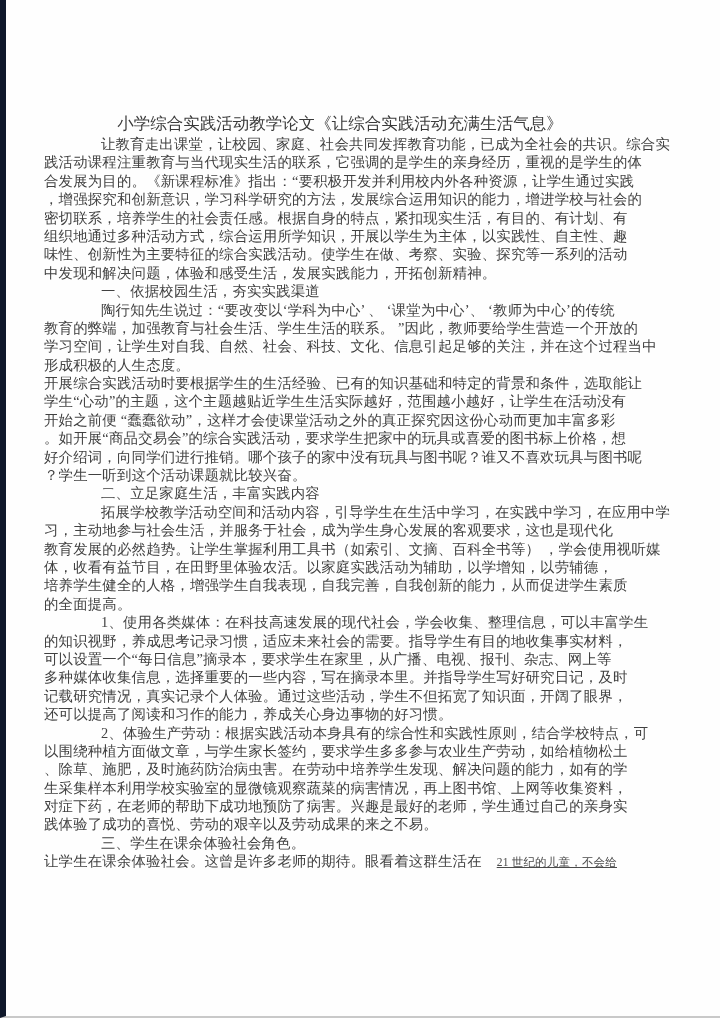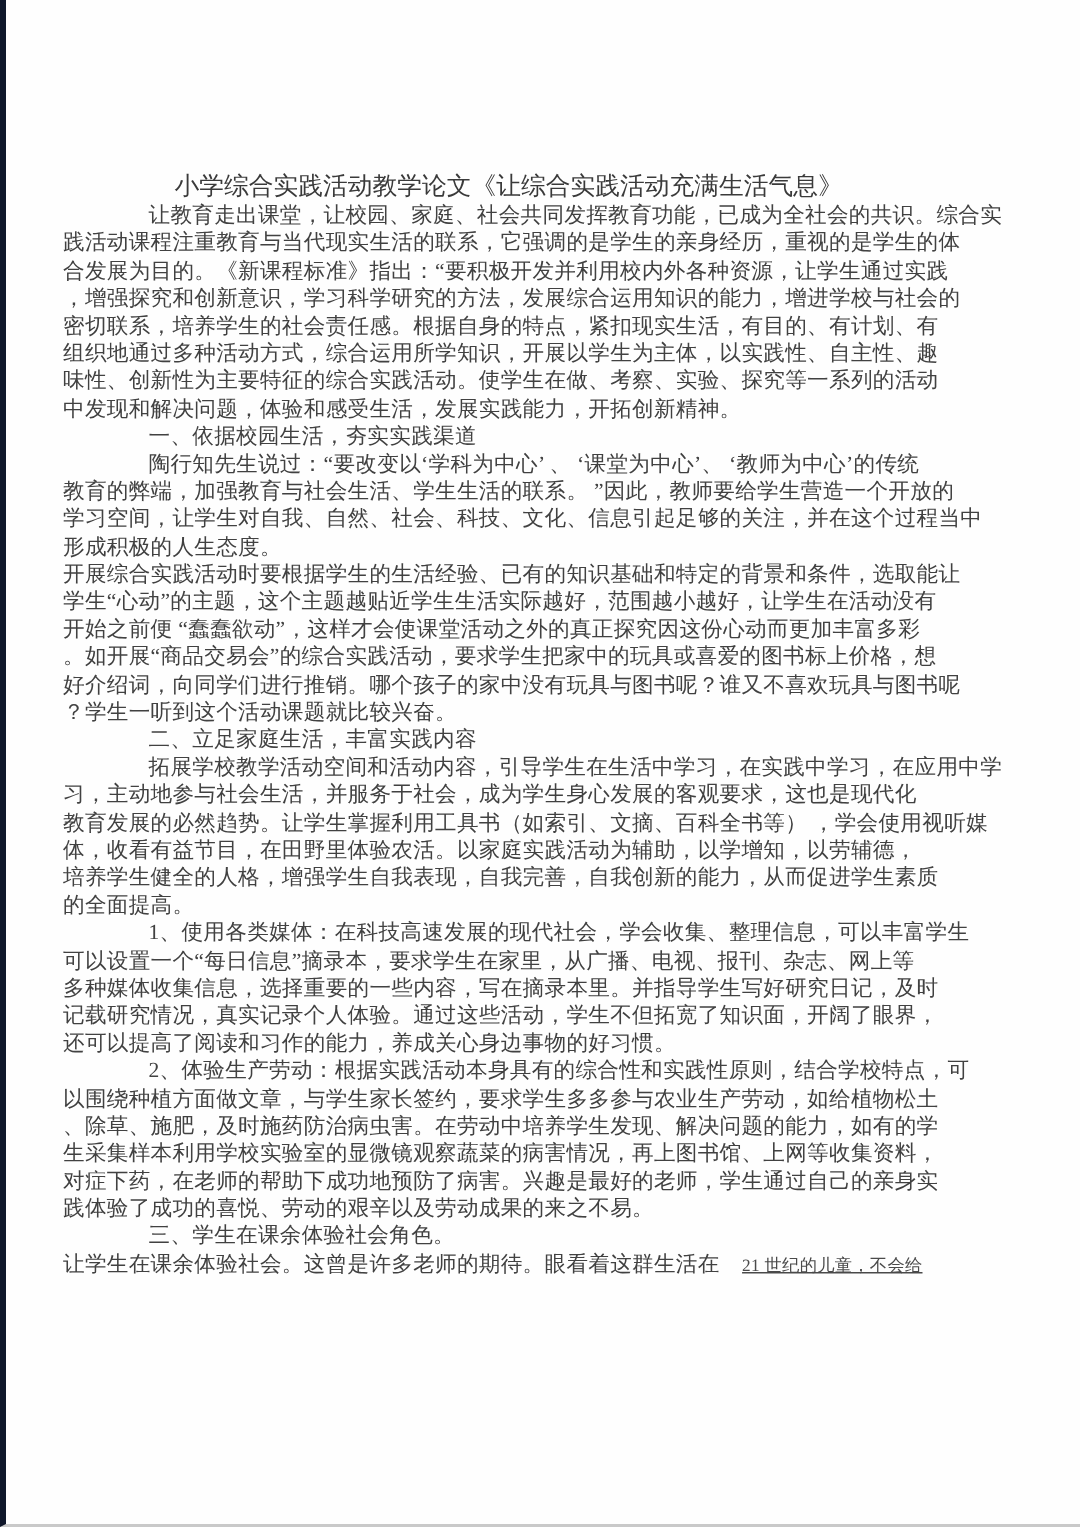--- a/index.html
+++ b/index.html
@@ -6,21 +6,21 @@
     margin: 0;
     padding: 0;
     background: #ffffff;
   }
   .page {
     position: relative;
     width: 720px;
     height: 1018px;
     box-sizing: border-box;
     background: #fefefe;
-    border-left: 4px solid #0f172a;
+    border-left: 6px solid #0f172a;
     border-bottom: 2px solid #c9c9c9;
     padding: 0 30px 0 38px;
     overflow: hidden;
     font-family: "Liberation Serif", "DejaVu Serif", serif;
     color: #3f3f3f;
   }
   .doc-title {
     margin: 112px 54px 0 0;
     text-align: center;
     font-size: 16.5px;
@@ -87,20 +87,21 @@
       <div class="block">
         <div class="line indent"><span>拓展学校教学活动空间和活动内容，引导学生在生活中学习，在实践中学习，在应用中学</span></div>
         <div class="line"><span>习，主动地参与社会生活，并服务于社会，成为学生身心发展的客观要求，这也是现代化</span></div>
         <div class="line"><span>教育发展的必然趋势。让学生掌握利用工具书（如索引、文摘、百科全书等） ，学会使用视听媒</span></div>
         <div class="line"><span>体，收看有益节目，在田野里体验农活。以家庭实践活动为辅助，以学增知，以劳辅德，</span></div>
         <div class="line"><span>培养学生健全的人格，增强学生自我表现，自我完善，自我创新的能力，从而促进学生素质</span></div>
         <div class="line"><span>的全面提高。</span></div>
       </div>
       <div class="block">
         <div class="line indent"><span>1、使用各类媒体：在科技高速发展的现代社会，学会收集、整理信息，可以丰富学生</span></div>
+        <div class="line"><span>的知识视野，养成思考记录习惯，适应未来社会的需要。指导学生有目的地收集事实材料，</span></div>
         <div class="line"><span>可以设置一个“每日信息”摘录本，要求学生在家里，从广播、电视、报刊、杂志、网上等</span></div>
         <div class="line"><span>多种媒体收集信息，选择重要的一些内容，写在摘录本里。并指导学生写好研究日记，及时</span></div>
         <div class="line"><span>记载研究情况，真实记录个人体验。通过这些活动，学生不但拓宽了知识面，开阔了眼界，</span></div>
         <div class="line"><span>还可以提高了阅读和习作的能力，养成关心身边事物的好习惯。</span></div>
       </div>
       <div class="block">
         <div class="line indent"><span>2、体验生产劳动：根据实践活动本身具有的综合性和实践性原则，结合学校特点，可</span></div>
         <div class="line"><span>以围绕种植方面做文章，与学生家长签约，要求学生多多参与农业生产劳动，如给植物松土</span></div>
         <div class="line"><span>、除草、施肥，及时施药防治病虫害。在劳动中培养学生发现、解决问题的能力，如有的学</span></div>
         <div class="line"><span>生采集样本利用学校实验室的显微镜观察蔬菜的病害情况，再上图书馆、上网等收集资料，</span></div>

